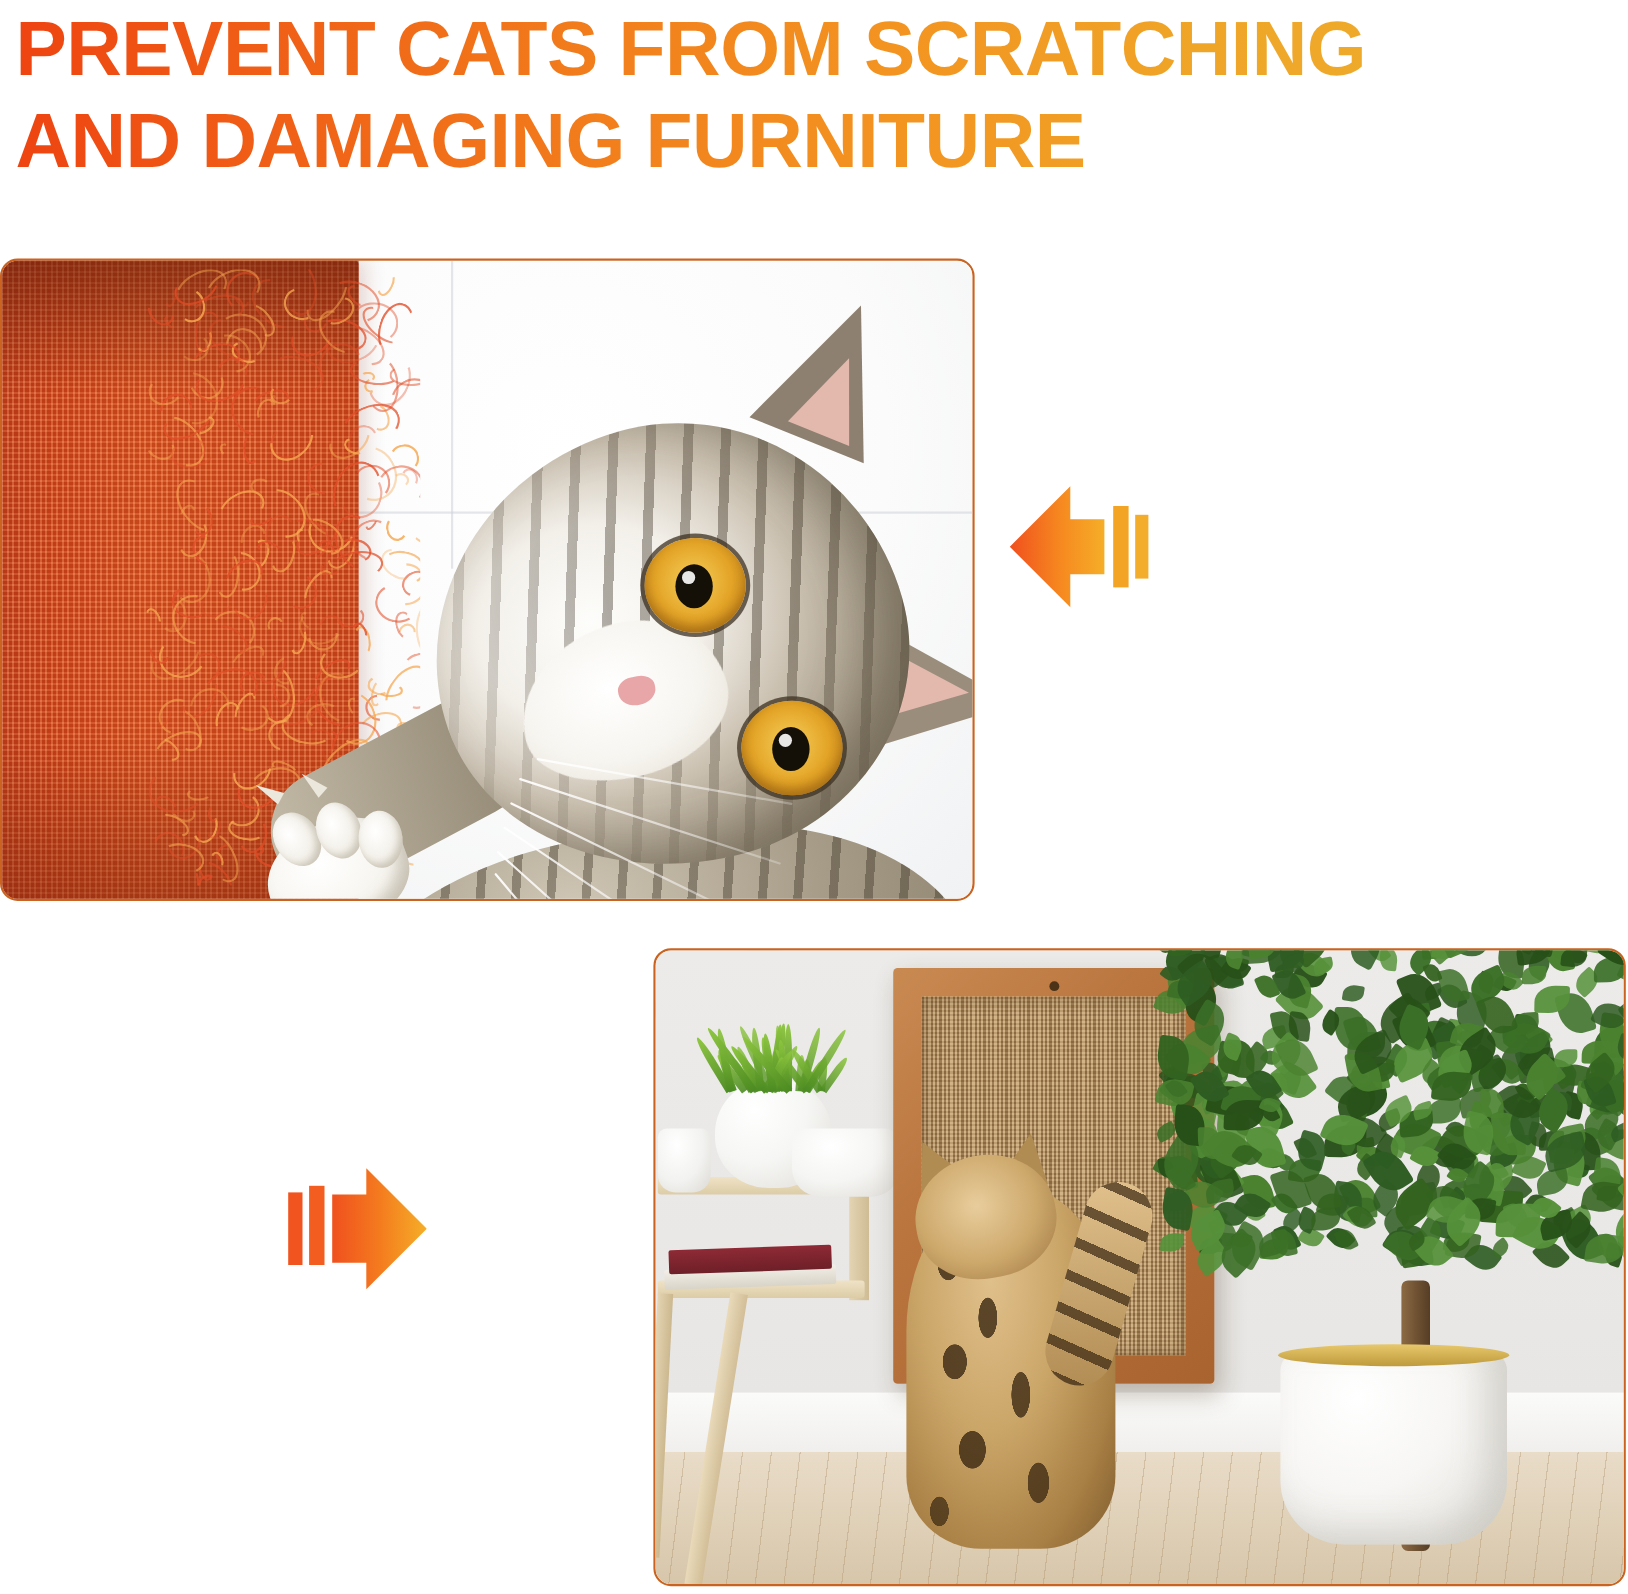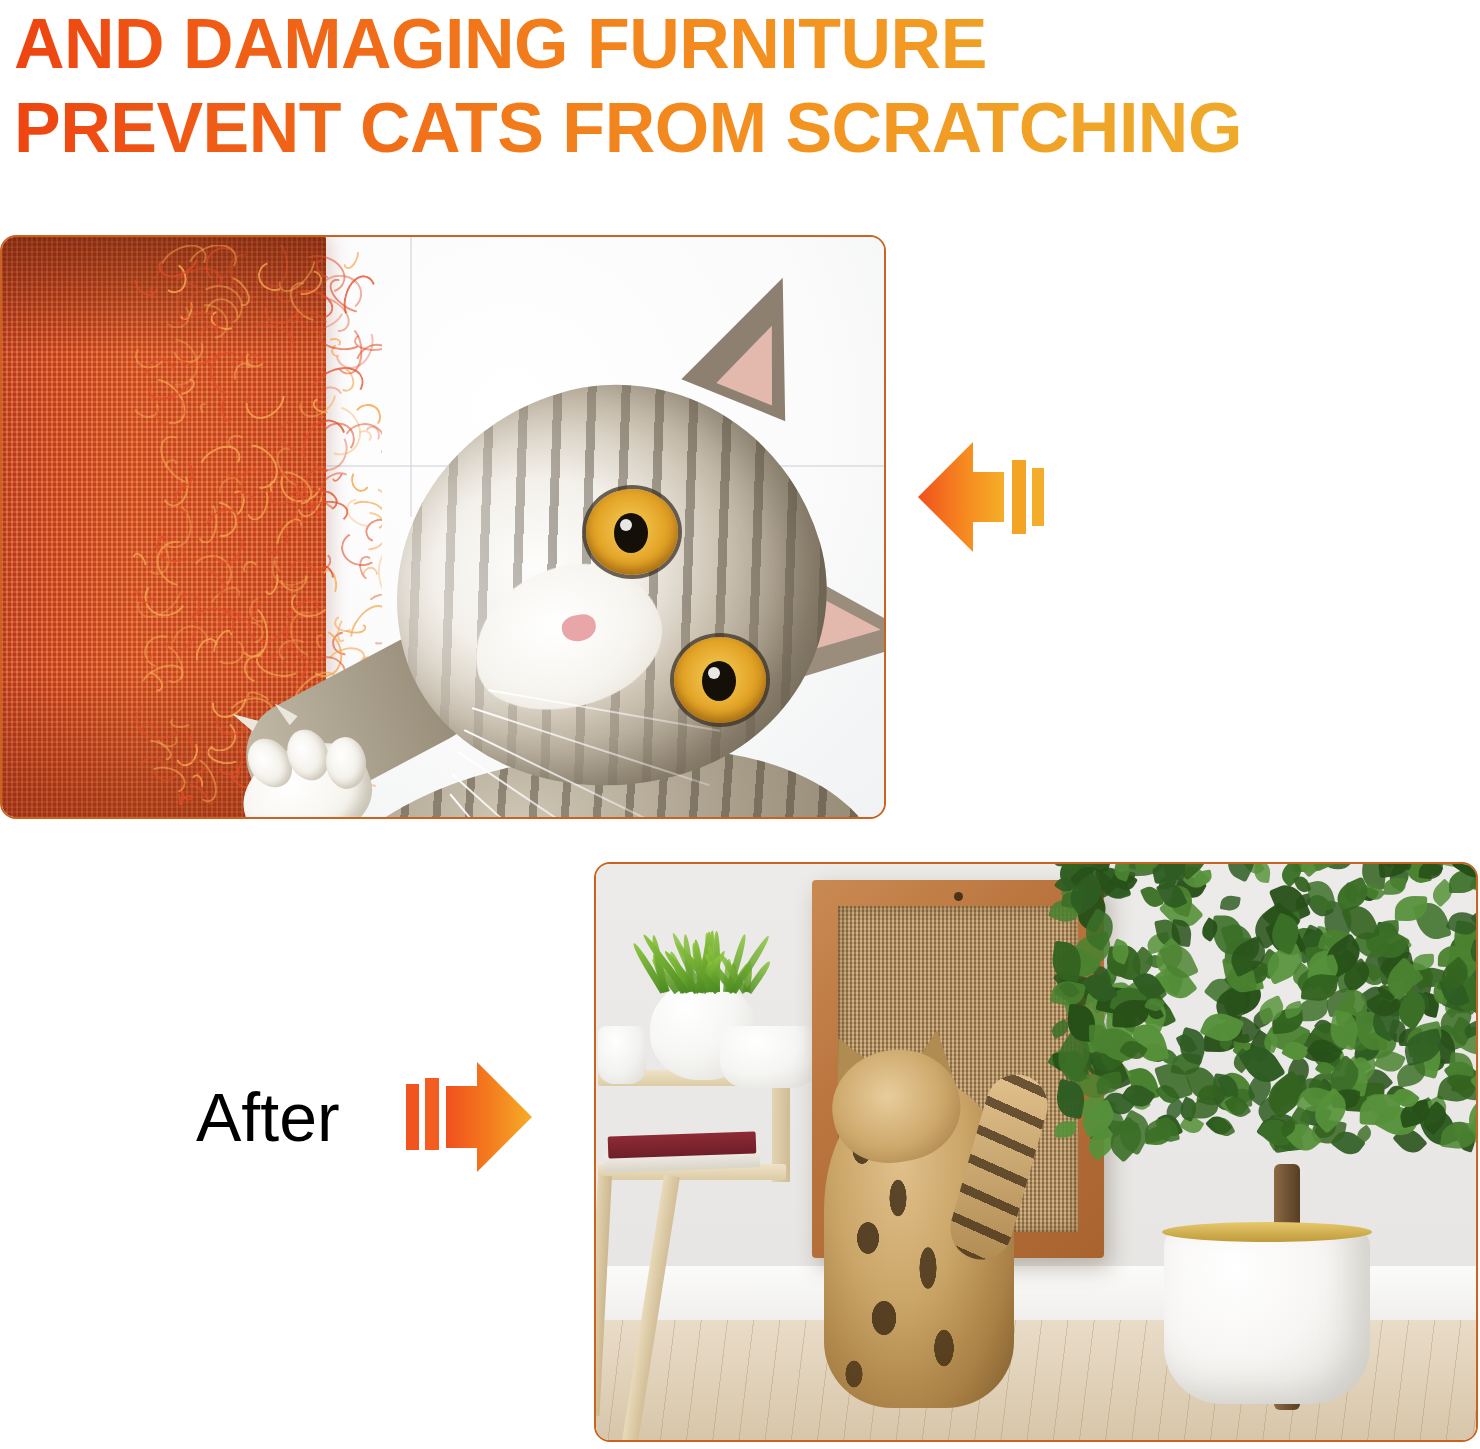--- a/index.html
+++ b/index.html
@@ -386,22 +386,22 @@
     font-size:68px; font-weight:400; color:#000000;
     letter-spacing:0px; line-height:1;
   }
 
   .arrow-svg{ display:block; }
 </style>
 </head>
 <body>
 
 <div class="headline">
+  <div class="hl-line">PREVENT CATS FROM SCRATCHING</div>
   <div class="hl-line">AND DAMAGING FURNITURE</div>
-  <div class="hl-line">PREVENT CATS FROM SCRATCHING</div>
 </div>
 
 <div class="photo photo-before">
   <div class="scene">
     <div class="bf-bg"></div>
     <div class="bf-seam h"></div>
     <div class="bf-seam v"></div>
 
     <div class="couch">
       <div class="couch-weave"></div>
@@ -1151,21 +1151,20 @@
         </linearGradient>
       </defs>
       <path d="M0,59 L55,4 L55,34 L86,34 L86,84 L55,84 L55,114 Z" fill="url(#gradBefore)"></path>
       <rect x="94" y="22" width="14" height="74" fill="#F3A425"></rect>
       <rect x="114" y="30" width="12" height="58" fill="#F4AC2B"></rect>
     </svg>
   </span>
 </div>
 
 <div class="label-group label-after">
-  <span class="label-text">After</span>
   <span style="margin-left:62px;">
     <svg class="arrow-svg" width="130" height="118" viewBox="0 0 130 118" aria-hidden="true">
       <defs>
         <linearGradient id="gradAfter" x1="0" y1="0" x2="1" y2="0">
           <stop offset="0%" stop-color="#F0501E"></stop>
           <stop offset="50%" stop-color="#F47B1E"></stop>
           <stop offset="100%" stop-color="#F5AE28"></stop>
         </linearGradient>
       </defs>
       <rect x="4" y="26" width="13" height="66" fill="#F2541F"></rect>

